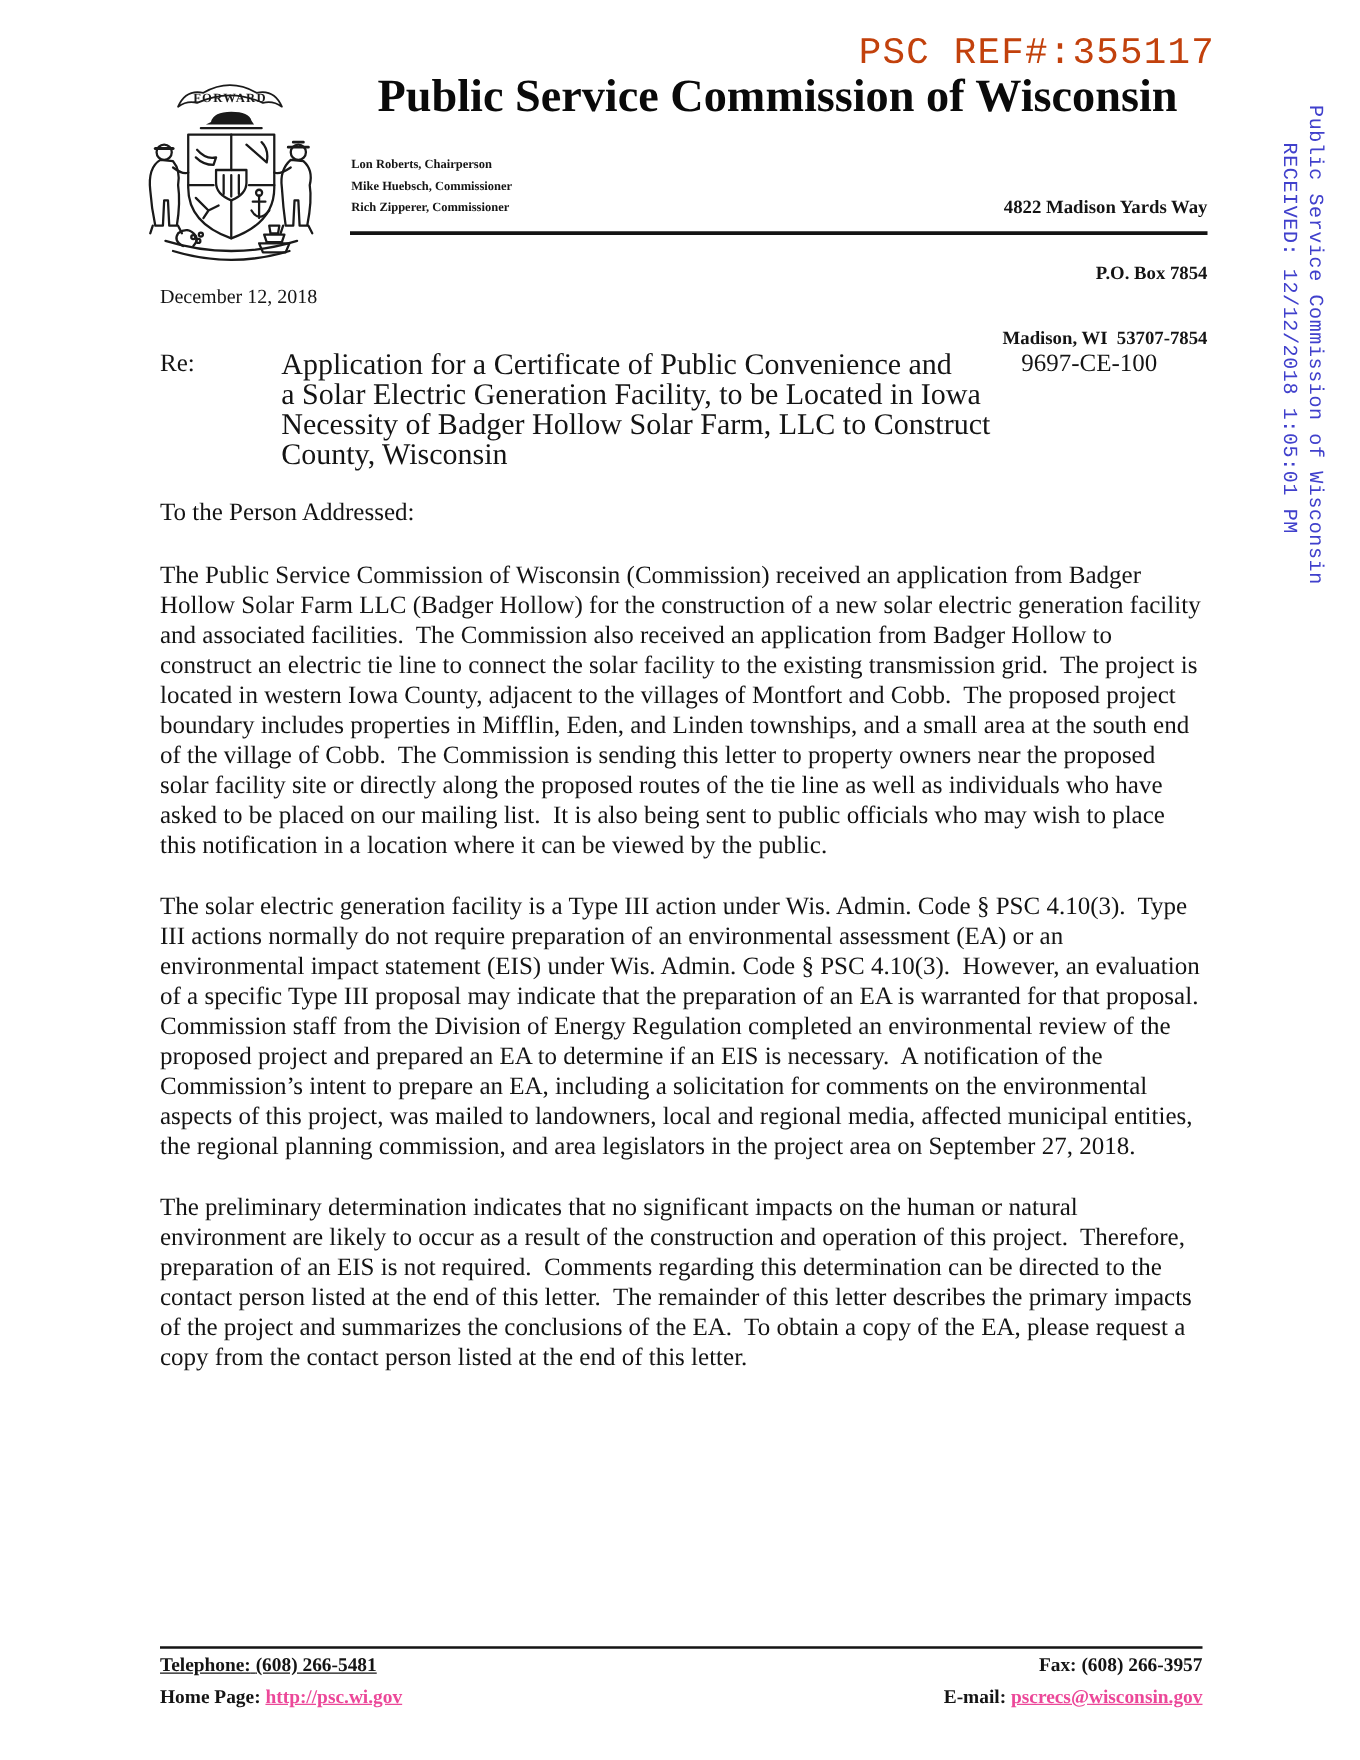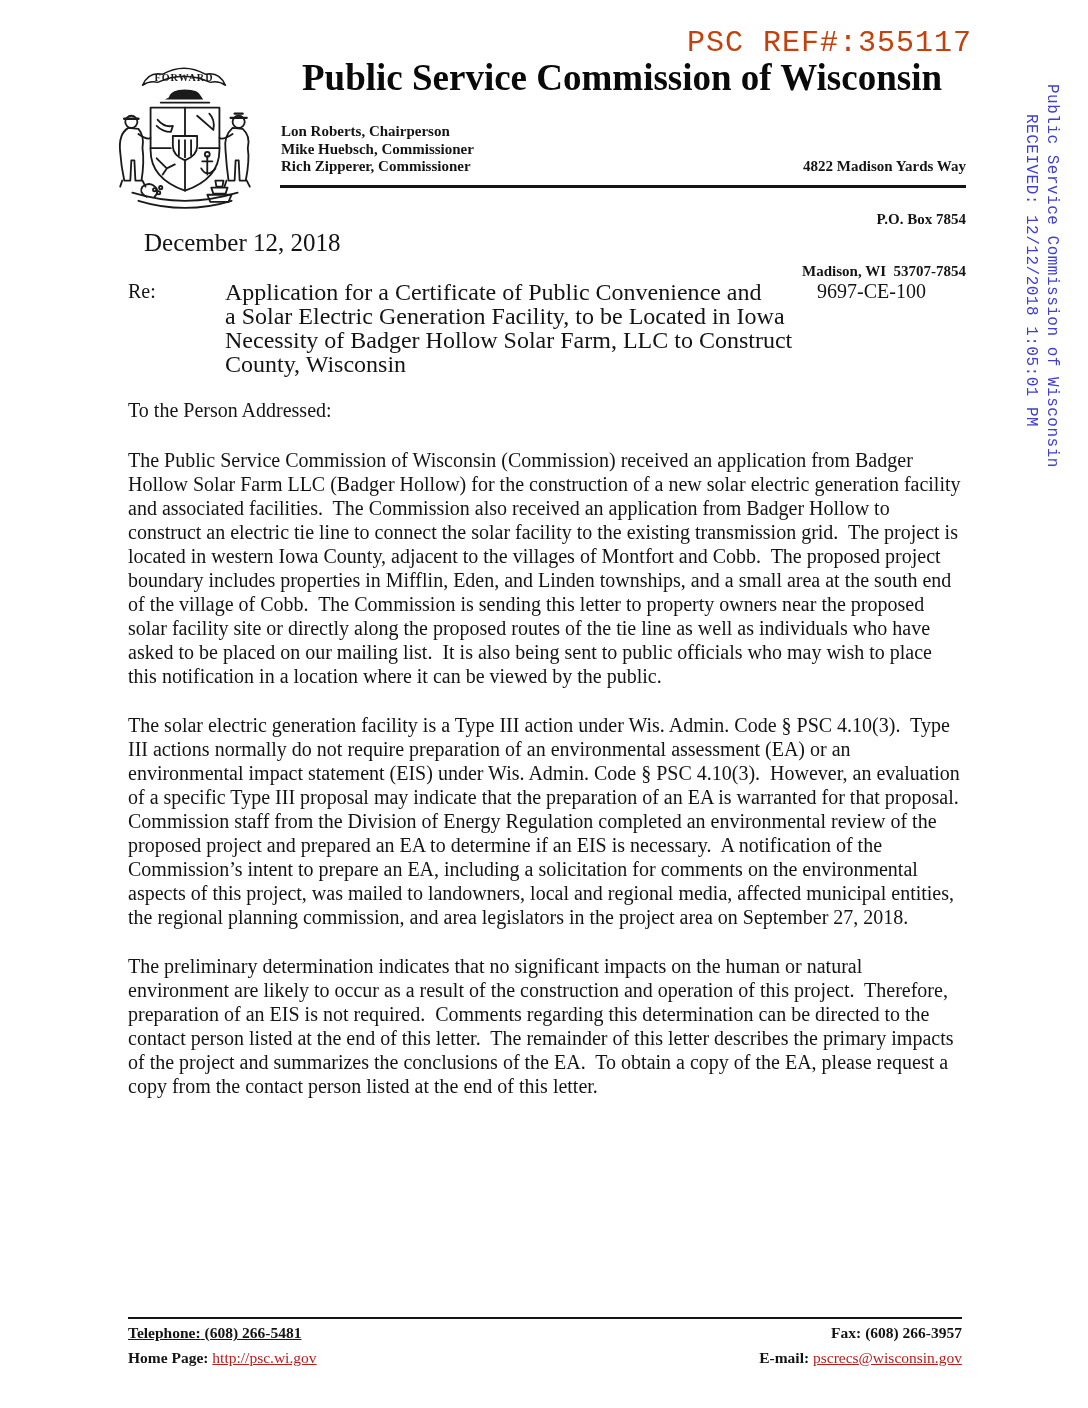--- a/index.html
+++ b/index.html
@@ -21,39 +21,39 @@
     letter-spacing:.5px;color:#4040cc;white-space:nowrap;
   }
   .received-stamp .indent{padding-left:30px;}
   
   .seal{position:absolute;left:104px;top:54px;width:162px;height:164px;}
   
   .title{
     position:absolute;left:276px;top:56px;width:692px;margin:0;
     font-size:37px;font-weight:bold;text-align:center;white-space:nowrap;color:#0a0a0a;
   }
-  .officials{position:absolute;left:281px;top:123px;font-size:15px;font-weight:bold;line-height:17.5px;}
+  .officials{position:absolute;left:281px;top:123px;font-size:10px;font-weight:bold;line-height:17.5px;}
   .address{position:absolute;right:122px;top:123px;font-size:15px;font-weight:bold;line-height:17.5px;text-align:right;white-space:pre;}
   .header-rule{position:absolute;left:280px;top:185px;width:686px;height:3px;background:#141414;}
   
-  .date{position:absolute;left:128px;top:229px;font-size:25px;margin-left:16px;}
+  .date{position:absolute;left:128px;top:229px;font-size:16px;}
   .re-label{position:absolute;left:128px;top:280px;font-size:20px;}
   .re-lines{position:absolute;left:225px;top:280px;font-size:24px;line-height:24px;}
   .docket{position:absolute;left:817px;top:280px;font-size:20px;}
   .salutation{position:absolute;left:128px;top:399px;font-size:20px;}
   .body-text{position:absolute;left:128px;top:448px;width:834px;font-size:20px;line-height:24px;}
   .body-text p{margin:0 0 25px 0;white-space:pre-wrap;}
   
   .footer-rule{position:absolute;left:128px;top:1317px;width:834px;height:2px;background:#141414;}
   .foot{position:absolute;font-size:15.5px;font-weight:bold;white-space:nowrap;}
   .f-tel{left:128px;top:1324px;text-decoration:underline;}
   .f-fax{right:126px;top:1324px;}
   .f-home{left:128px;top:1349px;}
   .f-mail{right:126px;top:1349px;text-align:center;}
-  a.link{color:#b91c1c;text-decoration:underline;font-weight:normal;}
+  a.link{color:#ec4899;text-decoration:underline;font-weight:bold;}
 </style>
 </head>
 <body>
 
 <div class="page">
 
   <div class="psc-ref">PSC REF#:355117</div>
 
   <div class="received-stamp">
     <div>Public Service Commission of Wisconsin</div>

